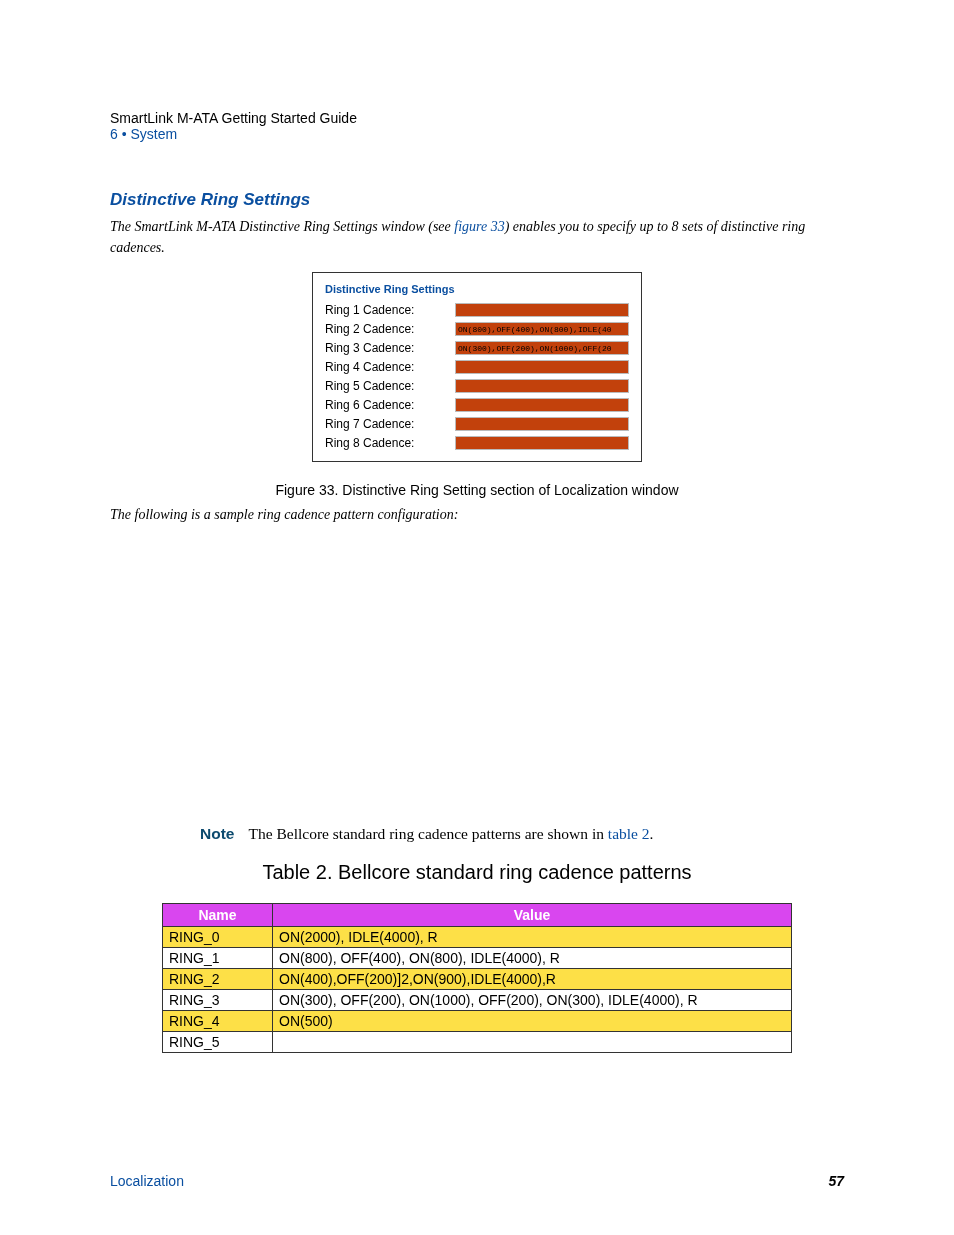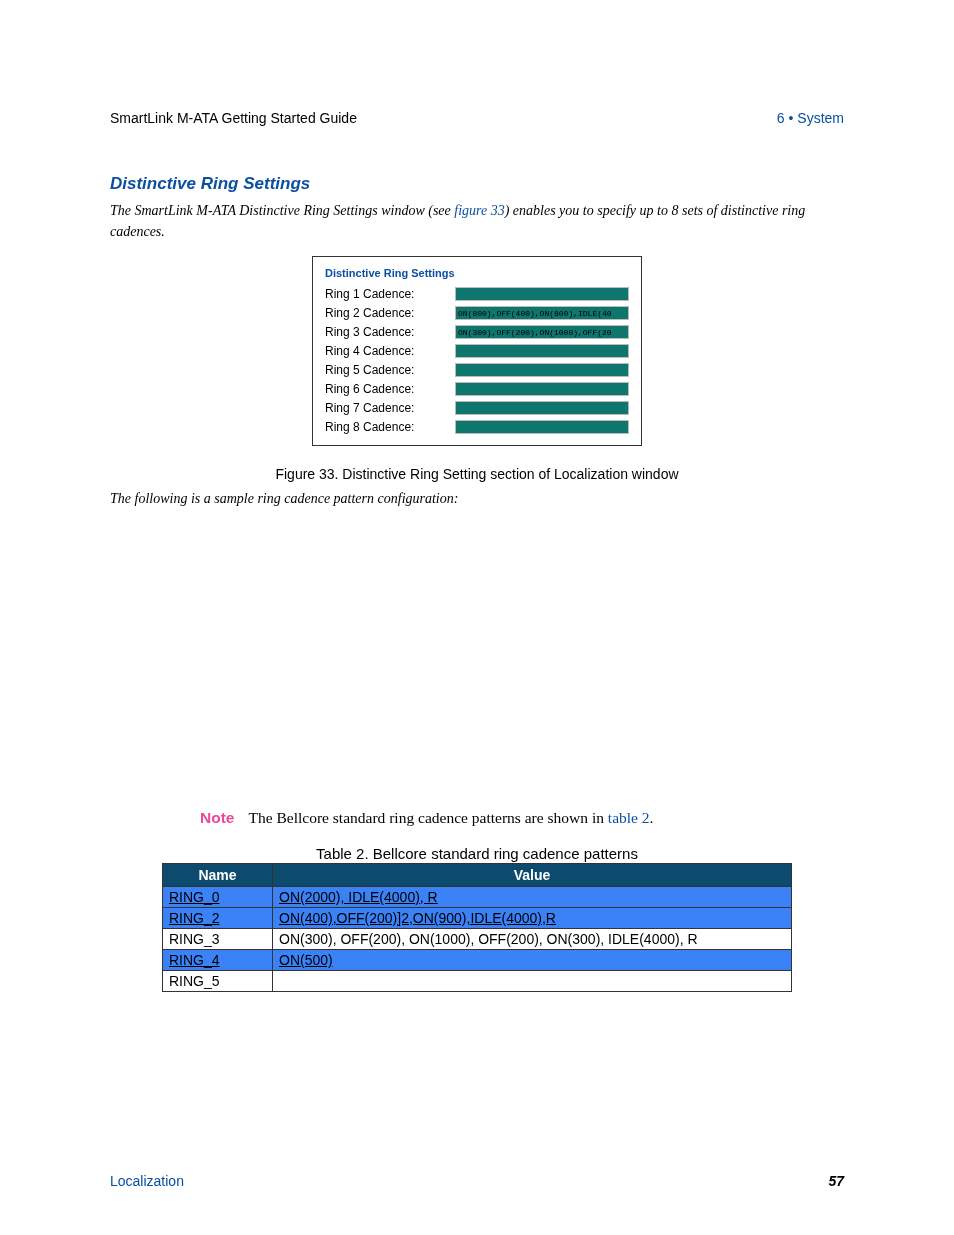--- a/index.html
+++ b/index.html
@@ -13,20 +13,21 @@
   }
   .page {
     padding: 110px 110px 0 110px;
   }
   .header-line {
     display: flex;
     justify-content: space-between;
     font-family: Arial, Helvetica, sans-serif;
     font-size: 14px;
     margin-bottom: 48px;
+    flex-direction: column;
   }
   .header-right {
     color: #0a4fa0;
     font-weight: normal;
   }
   .section-title {
     font-family: Arial, Helvetica, sans-serif;
     font-weight: bold;
     font-style: italic;
     color: #0a4fa0;
@@ -70,67 +71,67 @@
   .row-input {
     flex: 1;
     height: 14px;
     border: 1px solid #bbb;
     font-family: 'Courier New', monospace;
     font-size: 8px;
     padding: 0 2px;
     line-height: 14px;
     overflow: hidden;
     white-space: nowrap;
-    background: #0f766e;
+    background: #c2410c;
   }
   .caption {
     font-family: Arial, Helvetica, sans-serif;
     font-size: 14px;
     text-align: center;
     margin-top: 20px;
   }
   .note-block {
     margin: 300px 0 18px 90px;
     font-size: 15.5px;
   }
   .note-label {
     font-family: Arial, Helvetica, sans-serif;
-    color: #ec4899;
+    color: #0c4a6e;
     font-weight: bold;
     margin-right: 14px;
     text-align: center;
   }
   .table-caption {
     font-family: Arial, Helvetica, sans-serif;
-    font-size: 15px;
-    text-align: center;
-    margin-bottom: 1px;
+    font-size: 20px;
+    text-align: center;
+    margin-bottom: 19px;
   }
   table.bellcore {
     border-collapse: collapse;
     width: 630px;
     margin: 0 auto;
     font-family: Arial, Helvetica, sans-serif;
     font-size: 14px;
   }
   table.bellcore th {
-    background: #0c4a6e;
+    background: #d946ef;
     color: #fff;
     font-weight: bold;
     border: 1px solid #333;
     padding: 3px 6px;
     text-align: center;
   }
   table.bellcore td {
     border: 1px solid #333;
     padding: 2px 6px;
     vertical-align: top;
   }
   table.bellcore td.name { width: 110px; }
-  tr.alt td { background: #3b82f6; text-decoration: underline; }
+  tr.alt td { background: #fde047; }
   .footer {
     position: absolute;
     bottom: 46px;
     left: 110px;
     right: 110px;
     display: flex;
     justify-content: space-between;
     font-family: Arial, Helvetica, sans-serif;
     font-size: 14px;
   }
@@ -204,20 +205,24 @@
       <tr>
         <th>Name</th>
         <th>Value</th>
       </tr>
     </thead>
     <tbody id="table-body">
         <tr class="alt">
           <td class="name">RING_0</td>
           <td>ON(2000), IDLE(4000), R</td>
         </tr>
+        <tr>
+          <td class="name">RING_1</td>
+          <td>ON(800), OFF(400), ON(800), IDLE(4000), R</td>
+        </tr>
         <tr class="alt">
           <td class="name">RING_2</td>
           <td>ON(400),OFF(200)]2,ON(900),IDLE(4000),R</td>
         </tr>
         <tr>
           <td class="name">RING_3</td>
           <td>ON(300), OFF(200), ON(1000), OFF(200), ON(300), IDLE(4000), R</td>
         </tr>
         <tr class="alt">
           <td class="name">RING_4</td>

